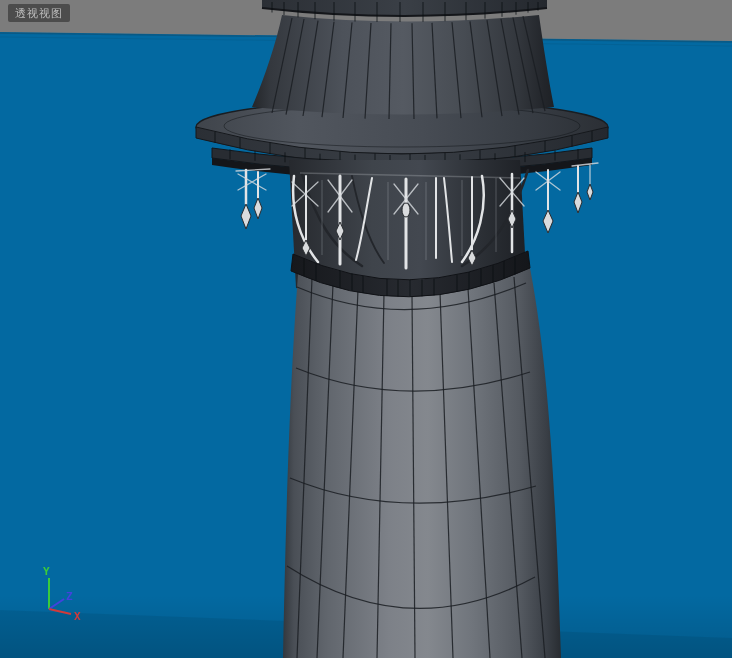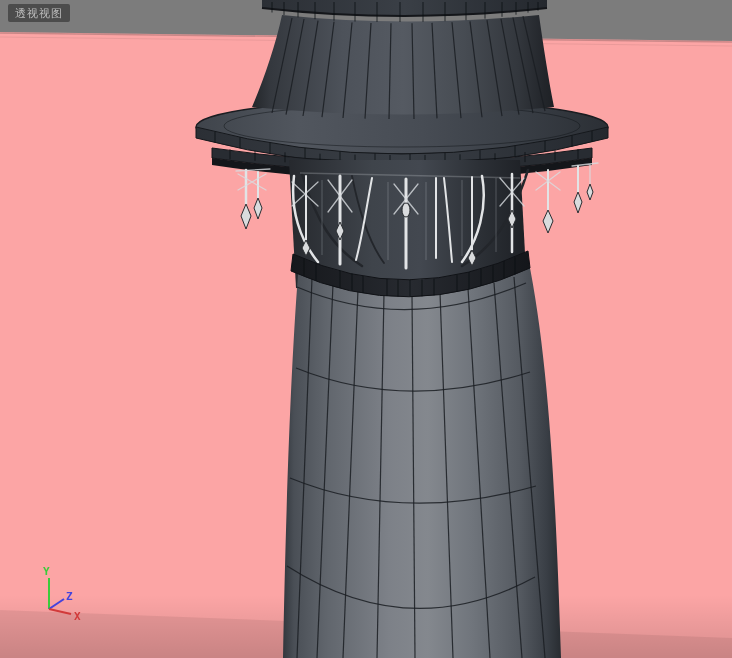--- a/index.html
+++ b/index.html
@@ -1,18 +1,18 @@
 <!DOCTYPE html>
 <html><head>
 <meta charset="utf-8">
 <style>
   html,body{margin:0;padding:0;background:#3a3a3a;}
   .viewport{
     position:relative;width:732px;height:658px;overflow:hidden;
-    background:#fca5a5;
+    background:#0369a1;
     font-family:"Liberation Sans","DejaVu Sans",sans-serif;
   }
   .viewport-label{
     position:absolute;left:8px;top:4px;z-index:5;
     background:rgba(72,72,72,0.92);
     color:#bcbcbc;font-size:11px;line-height:14px;
     padding:2px 7px;border-radius:2px;letter-spacing:1px;
   }
   svg{position:absolute;left:0;top:0;}
   .wire{stroke:#1a1d22;stroke-width:1.2;opacity:.85;fill:none;}

